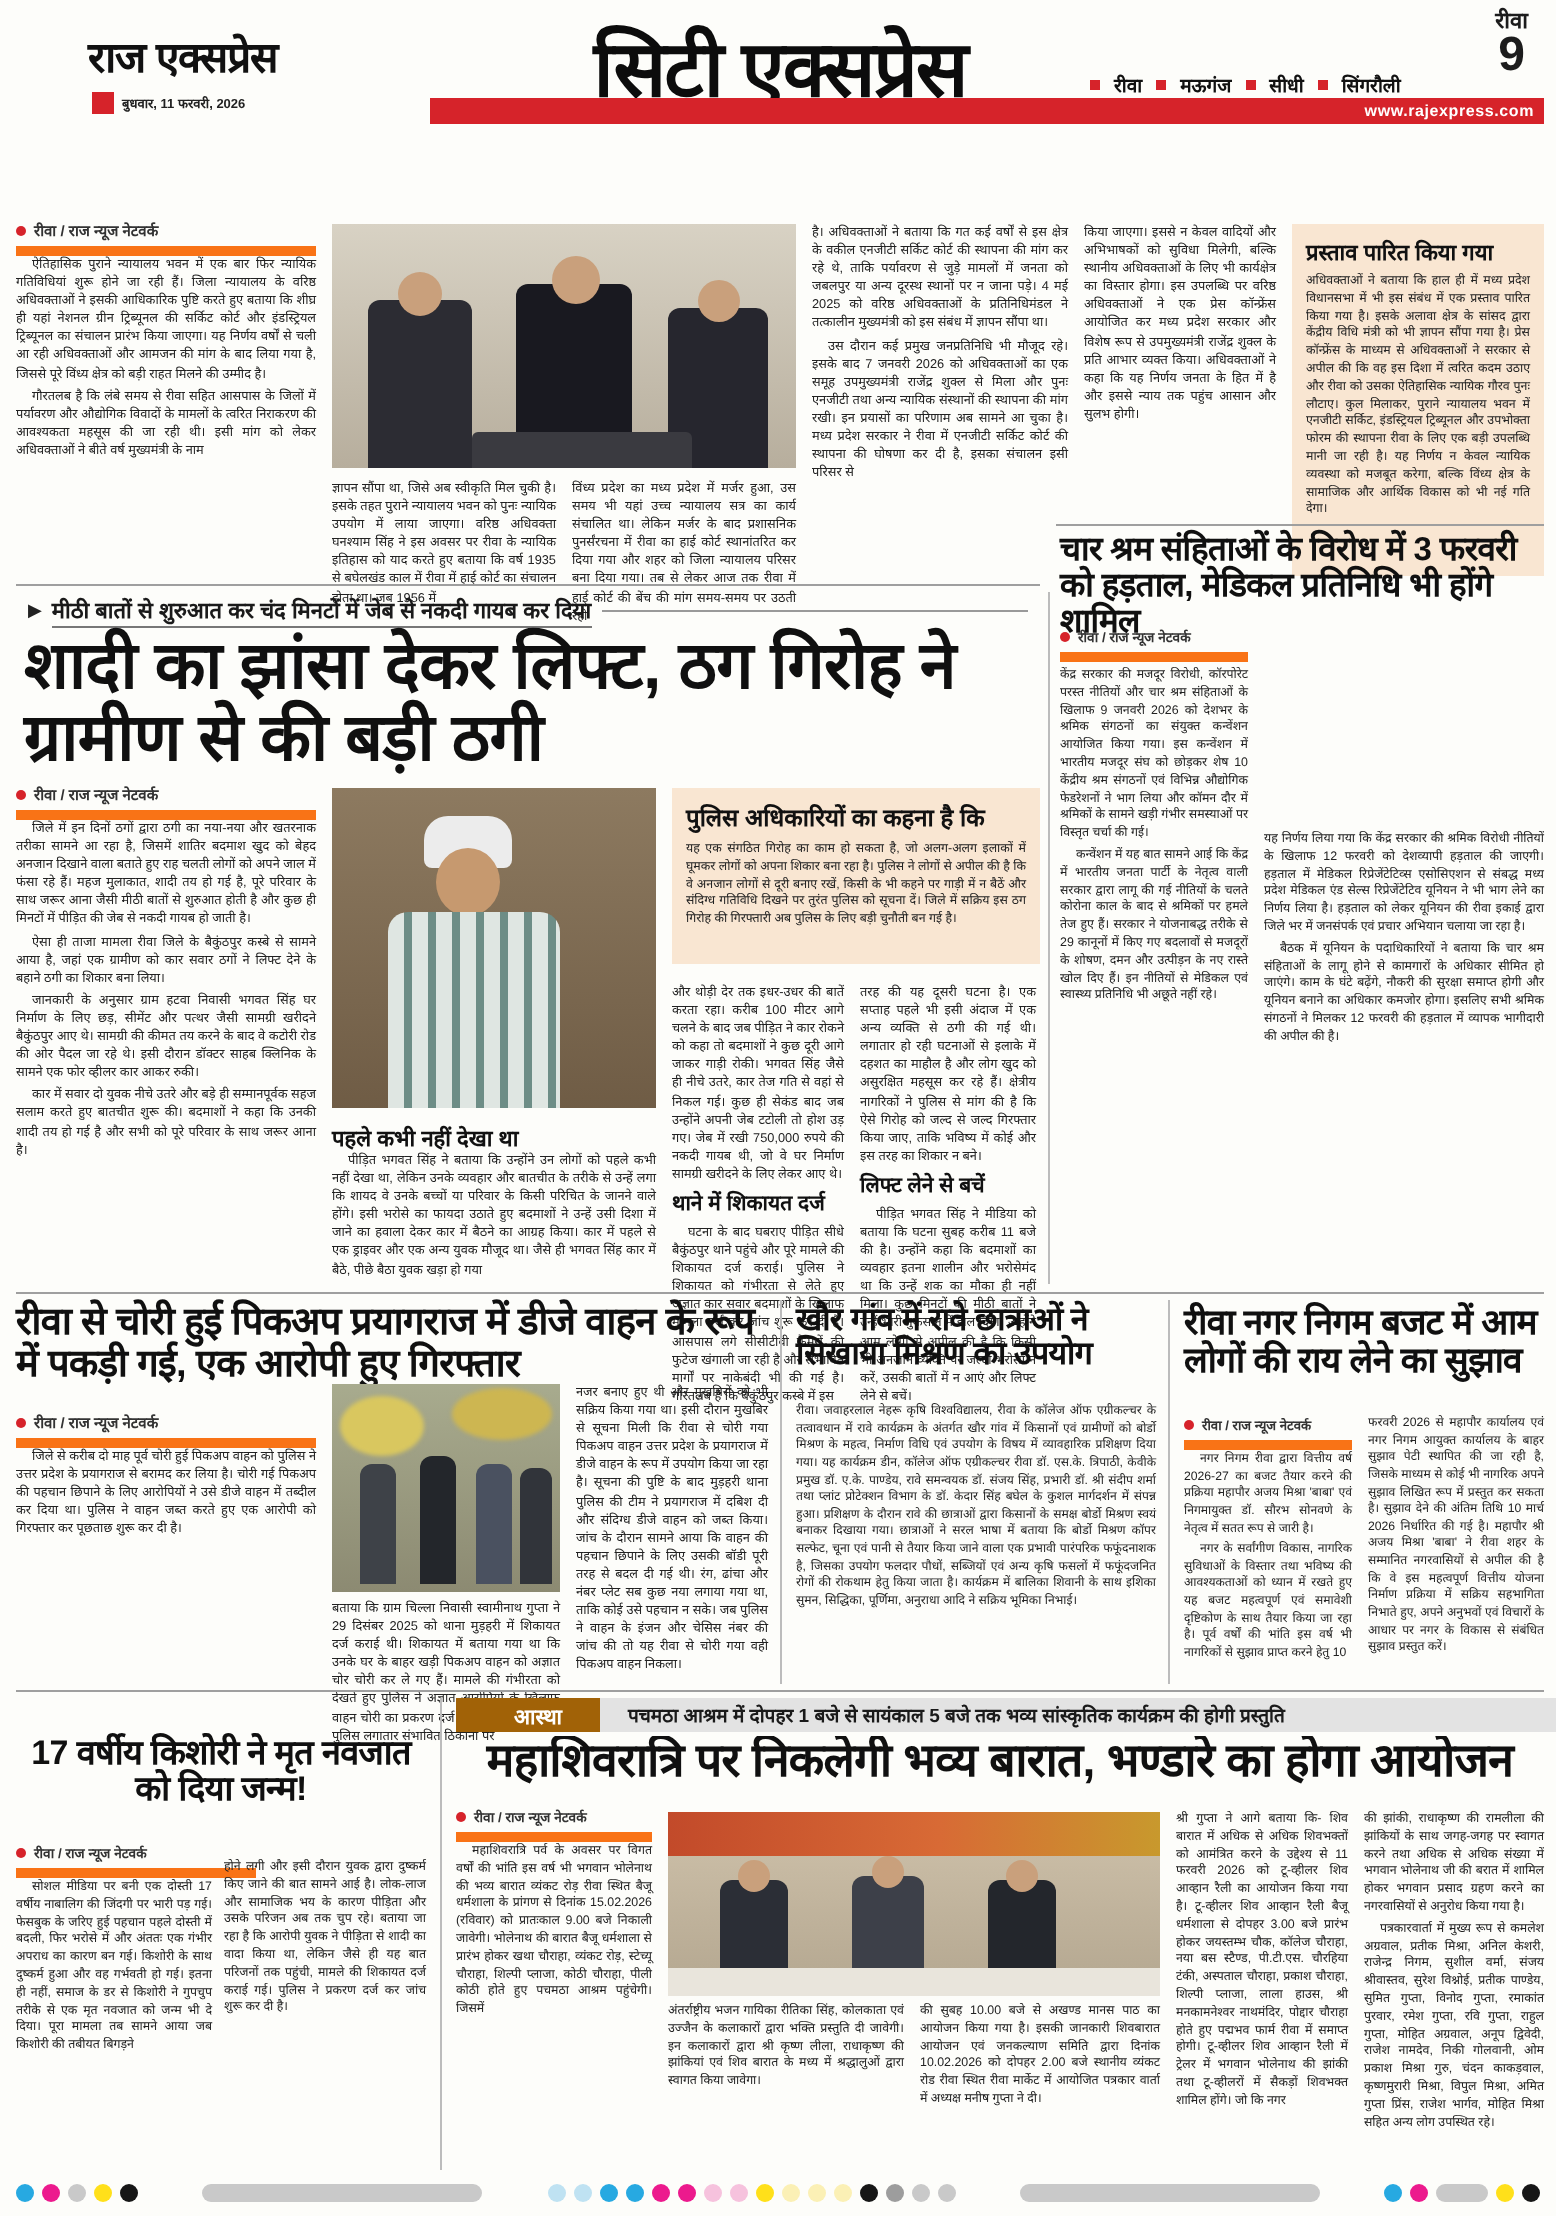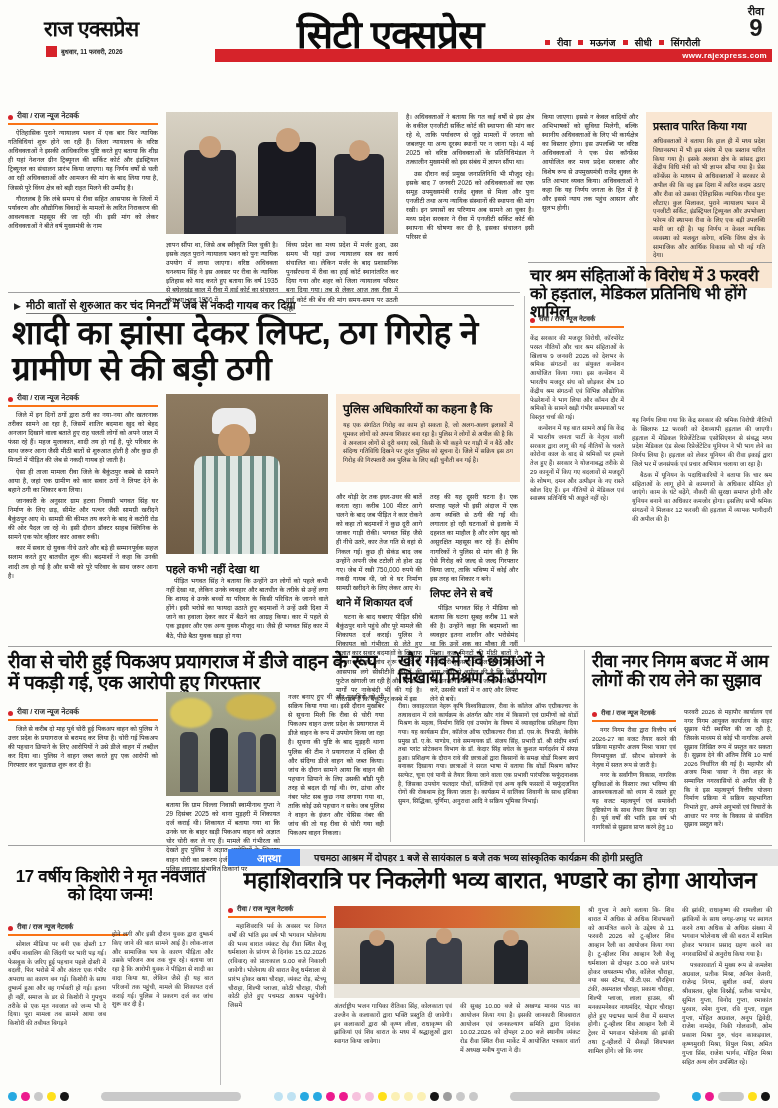--- a/index.html
+++ b/index.html
@@ -19,35 +19,35 @@
   .editions .red-sq{width:5px;height:5px;}
   .city{font-size:11px;font-weight:800;text-align:center;line-height:1.1;}
   .pageno{font-size:24px;font-weight:900;line-height:0.9;text-align:center;}
   .redbar{position:absolute;background:#d6232a;display:flex;align-items:center;justify-content:flex-end;}
   .redbar span{color:#fff;font-weight:800;font-size:8px;padding-right:5px;letter-spacing:0.3px;}
 
   
   .headline{font-weight:800;color:#101010;line-height:1.08;letter-spacing:-0.3px;}
   .fitwrap{overflow:hidden;display:flex;justify-content:center;}
   .fit-line{white-space:nowrap;display:inline-block;transform-origin:center center;}
-  .byline{display:flex;align-items:flex-end;gap:4px;font-size:7.5px;font-weight:800;color:#333;
-          border-bottom:2px solid #f97316;padding-bottom:3px;}
+  .byline{display:flex;align-items:center;gap:4px;font-size:7.5px;font-weight:800;color:#333;
+          border-bottom:5px solid #f97316;padding-bottom:3px;}
   .byline .dot{width:5px;height:5px;border-radius:50%;background:#d6232a;flex:0 0 auto;}
   .bt{font-size:6.4px;line-height:1.42;text-align:justify;color:#222;}
   .bt p{margin:0 0 2px;text-indent:8px;}
   .subhead{font-weight:800;font-size:10.5px;color:#111;margin:3px 0 2px;}
   .kicker{display:flex;align-items:center;gap:5px;}
   .kicker .arrow{font-size:9px;color:#222;}
   .kicker .ktext{font-weight:800;font-size:11px;color:#1a1a1a;border-bottom:1px solid #777;padding-bottom:1px;}
   .kicker .tail{flex:1;height:1px;background:#999;}
   .boxed-kicker{font-weight:800;font-size:10px;color:#1a1a1a;border-top:1px solid #666;border-bottom:1px solid #666;padding:2px 0;text-align:center;}
   .peachbox{background:#f9e6d2;padding:6px 7px;}
   .peachbox .bxtitle{font-weight:800;font-size:11px;margin:0 0 4px;color:#111;}
   .peachbox .bt{font-size:6.2px;}
-  .ribbon{background:#3b82f6;color:#fff;font-weight:800;font-size:10.5px;display:flex;align-items:center;justify-content:center;
+  .ribbon{background:#a16207;color:#fff;font-weight:800;font-size:10.5px;display:flex;align-items:center;justify-content:center;
           clip-path:polygon(0 0,100% 0,88% 100%,0 100%);}
   .graystrip{background:#e3e3e3;display:flex;align-items:center;}
   .graystrip span{font-weight:800;font-size:9.5px;color:#1a1a1a;padding-left:14px;}
 
   
   .photo{position:absolute;overflow:hidden;background:#cfc8bb;}
   .photo .fig{position:absolute;background:#23232a;border-radius:6px 6px 0 0;}
   .photo .head{position:absolute;background:#c9a07c;border-radius:50%;}
   .banner{position:absolute;left:0;top:0;right:0;height:20px;background:#bf1f27;color:#fff;
           font-weight:800;font-size:9px;display:flex;align-items:center;justify-content:center;letter-spacing:1px;}

